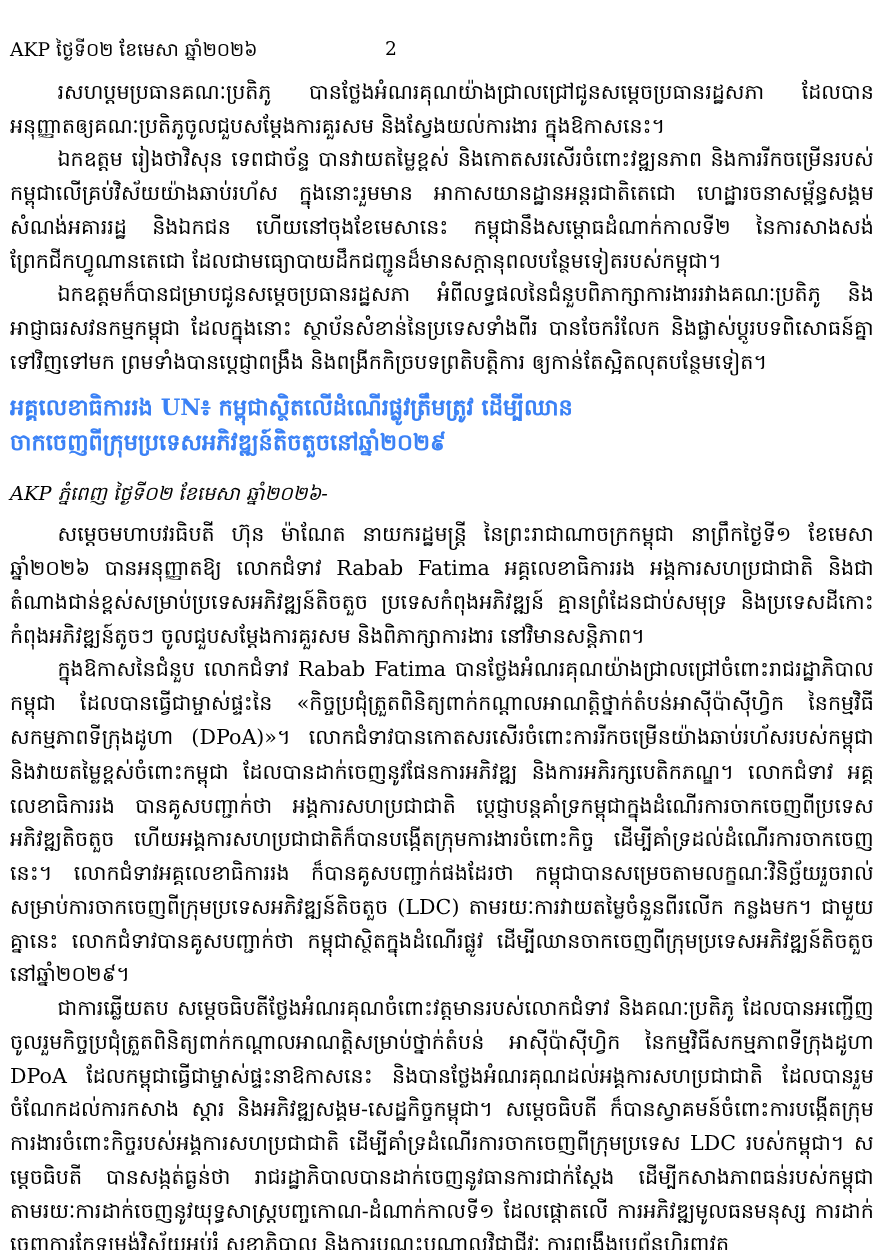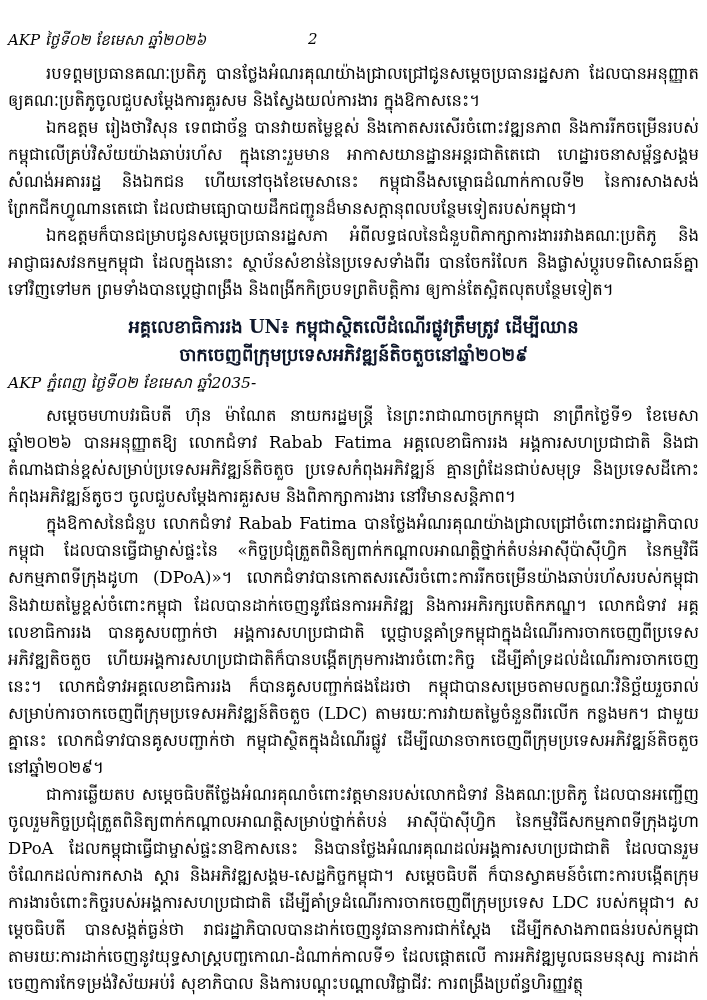--- a/index.html
+++ b/index.html
@@ -16,21 +16,20 @@
   }
   .page {
     box-sizing: border-box;
     width: 707px;
     height: 1000px;
     padding: 30px 8px 0 8px;
     background: #ffffff;
   }
   .page-header {
     position: relative;
-    font-style: italic;
     font-size: 15px;
     margin-bottom: 10px;
     height: 20px;
   }
   .page-header .header-date {
     position: absolute;
     left: 0;
     top: 0;
   }
   .page-header .page-number {
@@ -42,56 +41,56 @@
     margin: 0;
     font-size: 16.5px;
     line-height: 1.64;
     text-align: justify;
     text-indent: 38px;
   }
   .byline {
     font-style: italic;
   }
   .article-title {
-    margin: 10px 0 4px 0;
-    text-align: center;
+    margin: 10px 0 16px 0;
+    text-align: left;
     font-weight: bold;
     font-size: 18px;
     line-height: 1.55;
-    color: #0f172a;
+    color: #3b82f6;
   }
   .dateline {
     font-style: italic;
     font-size: 15.5px;
     margin: 2px 0 6px 0;
     text-indent: 0;
   }
 </style>
 </head>
 <body>
 
 <div class="page">
 
   <div class="page-header">
     <span class="header-date">AKP ថ្ងៃទី០២ ខែមេសា ឆ្នាំ២០២៦</span>
     <span class="page-number">2</span>
   </div>
 
   <div class="body-text">
-    <p>របទព្តមប្រធានគណៈប្រតិភូ បានថ្លែងអំណរគុណយ៉ាងជ្រាលជ្រៅជូនសម្តេចប្រធានរដ្ឋសភា ដែលបានអនុញ្ញាតឲ្យគណៈប្រតិភូចូលជួបសម្តែងការគួរសម និងស្វែងយល់ការងារ ក្នុងឱកាសនេះ។</p>
+    <p>រសហប្តមប្រធានគណៈប្រតិភូ បានថ្លែងអំណរគុណយ៉ាងជ្រាលជ្រៅជូនសម្តេចប្រធានរដ្ឋសភា ដែលបានអនុញ្ញាតឲ្យគណៈប្រតិភូចូលជួបសម្តែងការគួរសម និងស្វែងយល់ការងារ ក្នុងឱកាសនេះ។</p>
     <p>ឯកឧត្តម រៀងថាវិសុន ទេពជាច័ន្ទ បានវាយតម្លៃខ្ពស់ និងកោតសរសើរចំពោះវឌ្ឍនភាព និងការរីកចម្រើនរបស់កម្ពុជាលើគ្រប់វិស័យយ៉ាងឆាប់រហ័ស ក្នុងនោះរួមមាន អាកាសយានដ្ឋានអន្តរជាតិតេជោ ហេដ្ឋារចនាសម្ព័ន្ធសង្គម សំណង់អគាររដ្ឋ និងឯកជន ហើយនៅចុងខែមេសានេះ កម្ពុជានឹងសម្ពោធដំណាក់កាលទី២ នៃការសាងសង់ព្រែកជីកហ្វូណានតេជោ ដែលជាមធ្យោបាយដឹកជញ្ជូនដ៏មានសក្តានុពលបន្ថែមទៀតរបស់កម្ពុជា។</p>
     <p>ឯកឧត្តមក៏បានជម្រាបជូនសម្តេចប្រធានរដ្ឋសភា អំពីលទ្ធផលនៃជំនួបពិភាក្សាការងាររវាងគណៈប្រតិភូ និងអាជ្ញាធរសវនកម្មកម្ពុជា ដែលក្នុងនោះ ស្ថាប័នសំខាន់នៃប្រទេសទាំងពីរ បានចែករំលែក និងផ្លាស់ប្តូរបទពិសោធន៍គ្នាទៅវិញទៅមក ព្រមទាំងបានប្តេជ្ញាពង្រឹង និងពង្រីកកិច្របទព្រតិបត្តិការ ឲ្យកាន់តែស្អិតលុតបន្ថែមទៀត។</p>
   </div>
 
   <h2 class="article-title">
     <span>អគ្គលេខាធិការរង UN៖ កម្ពុជាស្ថិតលើដំណើរផ្លូវត្រឹមត្រូវ ដើម្បីឈាន</span><br>
     <span>ចាកចេញពីក្រុមប្រទេសអភិវឌ្ឍន៍តិចតួចនៅឆ្នាំ២០២៩</span>
   </h2>
 
-  <div class="dateline">AKP ភ្នំពេញ ថ្ងៃទី០២ ខែមេសា ឆ្នាំ2035-</div>
+  <div class="dateline">AKP ភ្នំពេញ ថ្ងៃទី០២ ខែមេសា ឆ្នាំ២០២៦-</div>
 
   <div class="body-text">
     <p>សម្តេចមហាបវរធិបតី ហ៊ុន ម៉ាណែត នាយករដ្ឋមន្ត្រី នៃព្រះរាជាណាចក្រកម្ពុជា នាព្រឹកថ្ងៃទី១ ខែមេសា ឆ្នាំ២០២៦ បានអនុញ្ញាតឱ្យ លោកជំទាវ Rabab Fatima អគ្គលេខាធិការរង អង្គការសហប្រជាជាតិ និងជាតំណាងជាន់ខ្ពស់សម្រាប់ប្រទេសអភិវឌ្ឍន៍តិចតួច ប្រទេសកំពុងអភិវឌ្ឍន៍ គ្មានព្រំដែនជាប់សមុទ្រ និងប្រទេសដីកោះកំពុងអភិវឌ្ឍន៍តូចៗ ចូលជួបសម្តែងការគួរសម និងពិភាក្សាការងារ នៅវិមានសន្តិភាព។</p>
     <p>ក្នុងឱកាសនៃជំនួប លោកជំទាវ Rabab Fatima បានថ្លែងអំណរគុណយ៉ាងជ្រាលជ្រៅចំពោះរាជរដ្ឋាភិបាលកម្ពុជា ដែលបានធ្វើជាម្ចាស់ផ្ទះនៃ «កិច្ចប្រជុំត្រួតពិនិត្យពាក់កណ្តាលអាណត្តិថ្នាក់តំបន់អាស៊ីប៉ាស៊ីហ្វិក នៃកម្មវិធីសកម្មភាពទីក្រុងដូហា (DPoA)»។ លោកជំទាវបានកោតសរសើរចំពោះការរីកចម្រើនយ៉ាងឆាប់រហ័សរបស់កម្ពុជា និងវាយតម្លៃខ្ពស់ចំពោះកម្ពុជា ដែលបានដាក់ចេញនូវផែនការអភិវឌ្ឍ និងការអភិរក្សបេតិកភណ្ឌ។ លោកជំទាវ អគ្គលេខាធិការរង បានគូសបញ្ជាក់ថា អង្គការសហប្រជាជាតិ ប្តេជ្ញាបន្តគាំទ្រកម្ពុជាក្នុងដំណើរការចាកចេញពីប្រទេសអភិវឌ្ឍតិចតួច ហើយអង្គការសហប្រជាជាតិក៏បានបង្កើតក្រុមការងារចំពោះកិច្ច ដើម្បីគាំទ្រដល់ដំណើរការចាកចេញនេះ។ លោកជំទាវអគ្គលេខាធិការរង ក៏បានគូសបញ្ជាក់ផងដែរថា កម្ពុជាបានសម្រេចតាមលក្ខណៈវិនិច្ឆ័យរួចរាល់សម្រាប់ការចាកចេញពីក្រុមប្រទេសអភិវឌ្ឍន៍តិចតួច (LDC) តាមរយៈការវាយតម្លៃចំនួនពីរលើក កន្លងមក។ ជាមួយគ្នានេះ លោកជំទាវបានគូសបញ្ជាក់ថា កម្ពុជាស្ថិតក្នុងដំណើរផ្លូវ ដើម្បីឈានចាកចេញពីក្រុមប្រទេសអភិវឌ្ឍន៍តិចតួច នៅឆ្នាំ២០២៩។</p>
     <p>ជាការឆ្លើយតប សម្តេចធិបតីថ្លែងអំណរគុណចំពោះវត្តមានរបស់លោកជំទាវ និងគណៈប្រតិភូ ដែលបានអញ្ជើញចូលរួមកិច្ចប្រជុំត្រួតពិនិត្យពាក់កណ្តាលអាណត្តិសម្រាប់ថ្នាក់តំបន់ អាស៊ីប៉ាស៊ីហ្វិក នៃកម្មវិធីសកម្មភាពទីក្រុងដូហា DPoA ដែលកម្ពុជាធ្វើជាម្ចាស់ផ្ទះនាឱកាសនេះ និងបានថ្លែងអំណរគុណដល់អង្គការសហប្រជាជាតិ ដែលបានរួមចំណែកដល់ការកសាង ស្តារ និងអភិវឌ្ឍសង្គម-សេដ្ឋកិច្ចកម្ពុជា។ សម្តេចធិបតី ក៏បានស្វាគមន៍ចំពោះការបង្កើតក្រុមការងារចំពោះកិច្ចរបស់អង្គការសហប្រជាជាតិ ដើម្បីគាំទ្រដំណើរការចាកចេញពីក្រុមប្រទេស LDC របស់កម្ពុជា។ សម្តេចធិបតី បានសង្កត់ធ្ងន់ថា រាជរដ្ឋាភិបាលបានដាក់ចេញនូវធានការជាក់ស្តែង ដើម្បីកសាងភាពធន់របស់កម្ពុជា តាមរយៈការដាក់ចេញនូវយុទ្ធសាស្ត្របញ្ចកោណ-ដំណាក់កាលទី១ ដែលផ្តោតលើ ការអភិវឌ្ឍមូលធនមនុស្ស ការដាក់ចេញការកែទម្រង់វិស័យអប់រំ សុខាភិបាល និងការបណ្តុះបណ្តាលវិជ្ជាជីវៈ ការពង្រឹងប្រព័ន្ធហិរញ្ញវត្ថុ</p>
   </div>
 
 </div>
 
 </body></html>

